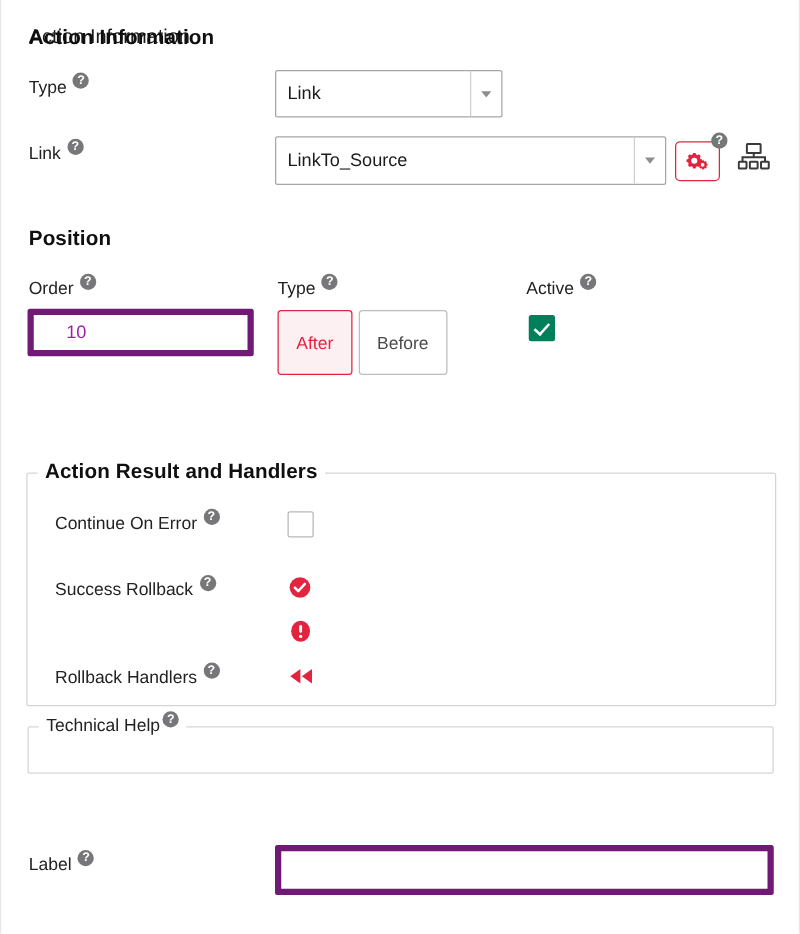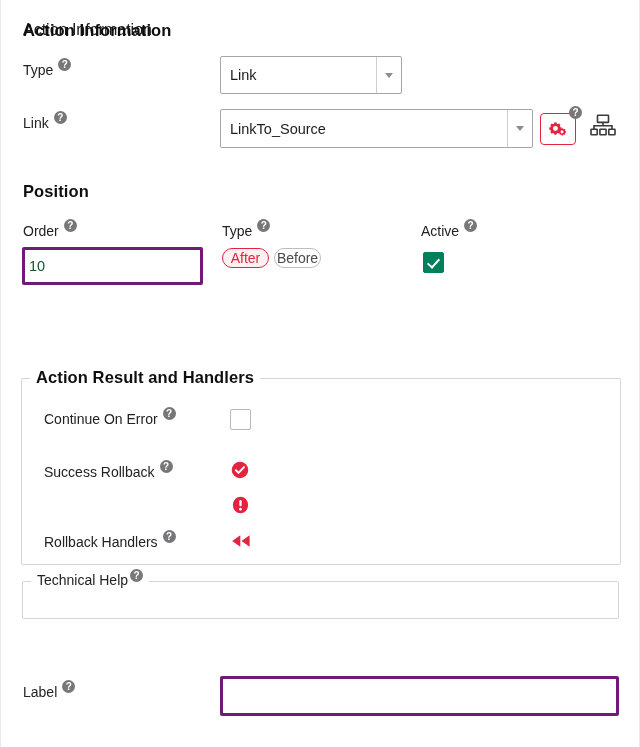--- a/index.html
+++ b/index.html
@@ -88,42 +88,42 @@
   }
   .select-arrow i {
     display: block;
     width: 0; height: 0;
     border-left: 4px solid transparent;
     border-right: 4px solid transparent;
     border-top: 5px solid #8d8d8d;
   }
   .text-input {
     box-sizing: border-box;
-    border: 3px solid #701a75;
+    border: 5px solid #701a75;
     background: #fff;
     border-radius: 2px;
     height: 38px;
     display: flex;
     align-items: center;
-    padding-left: 4px;
+    padding-left: 26px;
     font-size: 14.5px;
-    color: #14532d;
+    color: #a21caf;
   }
 
   
   .toggle {
     box-sizing: border-box;
-    height: 20px;
+    height: 52px;
     min-width: 47px;
-    padding: 0 1px;
+    padding: 0 14px;
     display: inline-flex;
     align-items: center;
     justify-content: center;
     font-size: 14px;
-    border-radius: 13px;
+    border-radius: 3px;
     background: #fff;
     border: 1px solid #bdbdbd;
     color: #4a4a4a;
   }
   .toggle.active {
     border: 1px solid #e2243f;
     background: #fdf0f2;
     color: #e2243f;
   }
 

